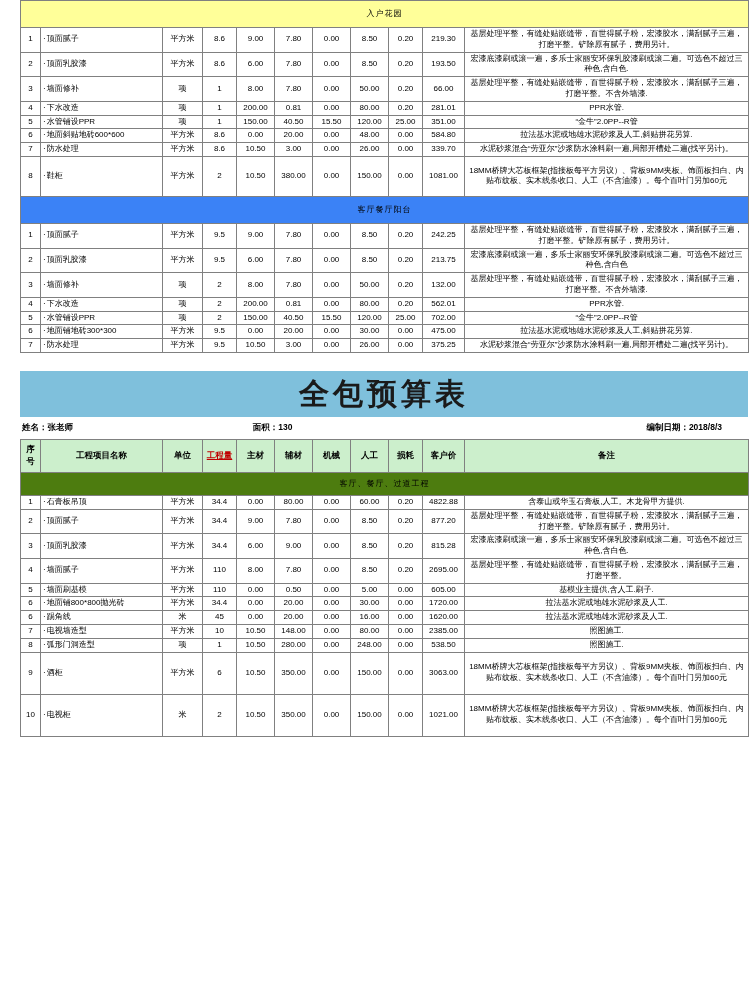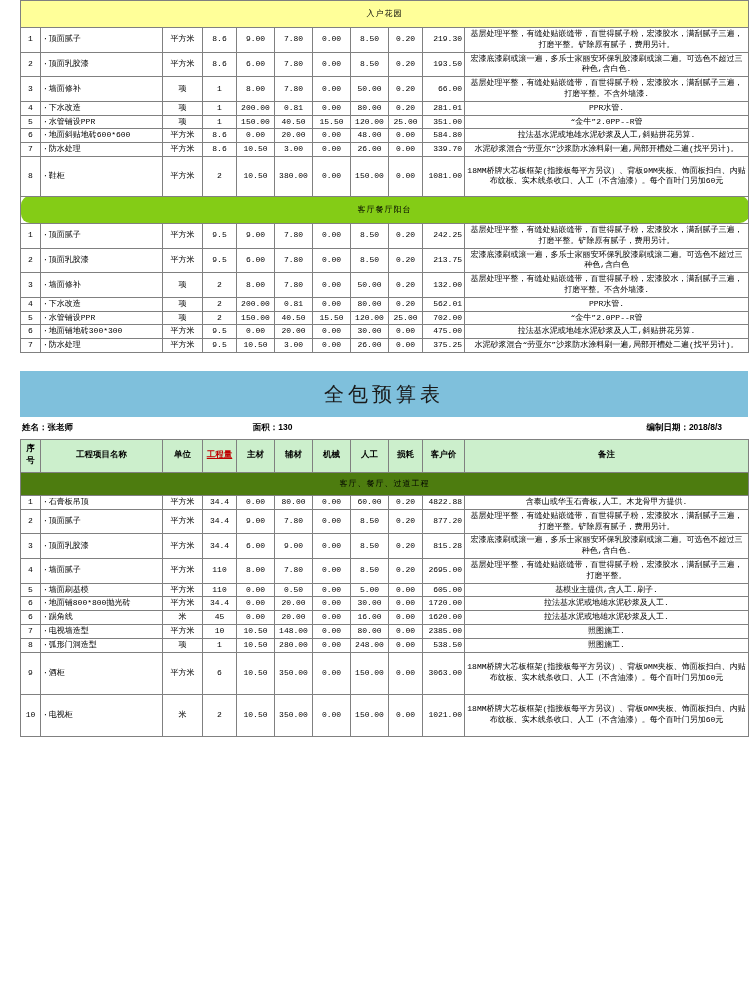--- a/index.html
+++ b/index.html
@@ -2,21 +2,21 @@
 <html><head>
 <meta charset="utf-8">
 <style>
   html,body{margin:0;padding:0;background:#ffffff;}
   body{
     width:750px;height:1002px;overflow:hidden;
     font-family:"Liberation Sans","DejaVu Sans",sans-serif;
     -webkit-font-smoothing:antialiased;
   }
   .sheet{position:relative;width:750px;}
-  table{border-collapse:collapse;table-layout:fixed;font-family:Liberation Mono, monospace;}
+  table{border-collapse:collapse;table-layout:fixed;}
   .tbl{width:728px;margin-left:20px;}
   .tbl td,.tbl th{
     border:1px solid #808080;
     font-size:8px;color:#000;
     padding:1px 2px;
     vertical-align:middle;
     line-height:1.35;
     font-weight:normal;
     overflow:hidden;
   }
@@ -31,38 +31,39 @@
   col.c-labor{width:38px}
   col.c-loss{width:34px}
   col.c-price{width:42px}
   col.c-remark{width:284px}
 
   .band{
     text-align:center;font-size:11px;font-weight:bold;color:#000;
     height:24px;padding:3px 0;letter-spacing:1px;
   }
   .band-yellow{background:#FFFF99;}
-  .band-green{background:#84cc16;border-radius:9px;}
+  .band-green{background:#3b82f6;}
   .band-orange{background:#4d7c0f;font-size:10px;height:20px;}
   .hdr td{background:#CCEFCC;text-align:center;font-size:8.5px;font-weight:bold;height:30px;}
   .hdr td.qty-h{color:#C00000;text-decoration:underline;}
   .c-center{text-align:center;}
   .c-left{text-align:left;}
-  .price{color:#FF0000;text-align:right;font-weight:bold;}
+  .price{color:#FF0000;text-align:center;font-weight:bold;}
   .remark{font-size:7.5px;text-align:center;line-height:1.45;padding:2px 3px;}
   .namecell{padding-left:4px;}
   .namecell:before{content:"\00B7";margin-right:1px;}
 
   
   .title-bar{
     width:728px;margin-left:20px;background:#7FC0DC;
     text-align:center;color:#1a1a1a;
-    font-size:20px;letter-spacing:4px;
+    font-size:30px;letter-spacing:4px;
     height:46px;line-height:46px;
     font-family:"Liberation Serif","DejaVu Serif",serif;
+    font-weight:bold;
   }
   .info-row{
     width:728px;margin-left:20px;height:22px;
     display:flex;align-items:center;font-size:8.5px;font-weight:bold;color:#000;
   }
   .info-row .i1{width:240px;padding-left:2px;}
   .info-row .i2{width:244px;}
   .info-row .i3{width:244px;text-align:right;padding-right:26px;}
   .gap-lg{height:18px;}
 </style>

